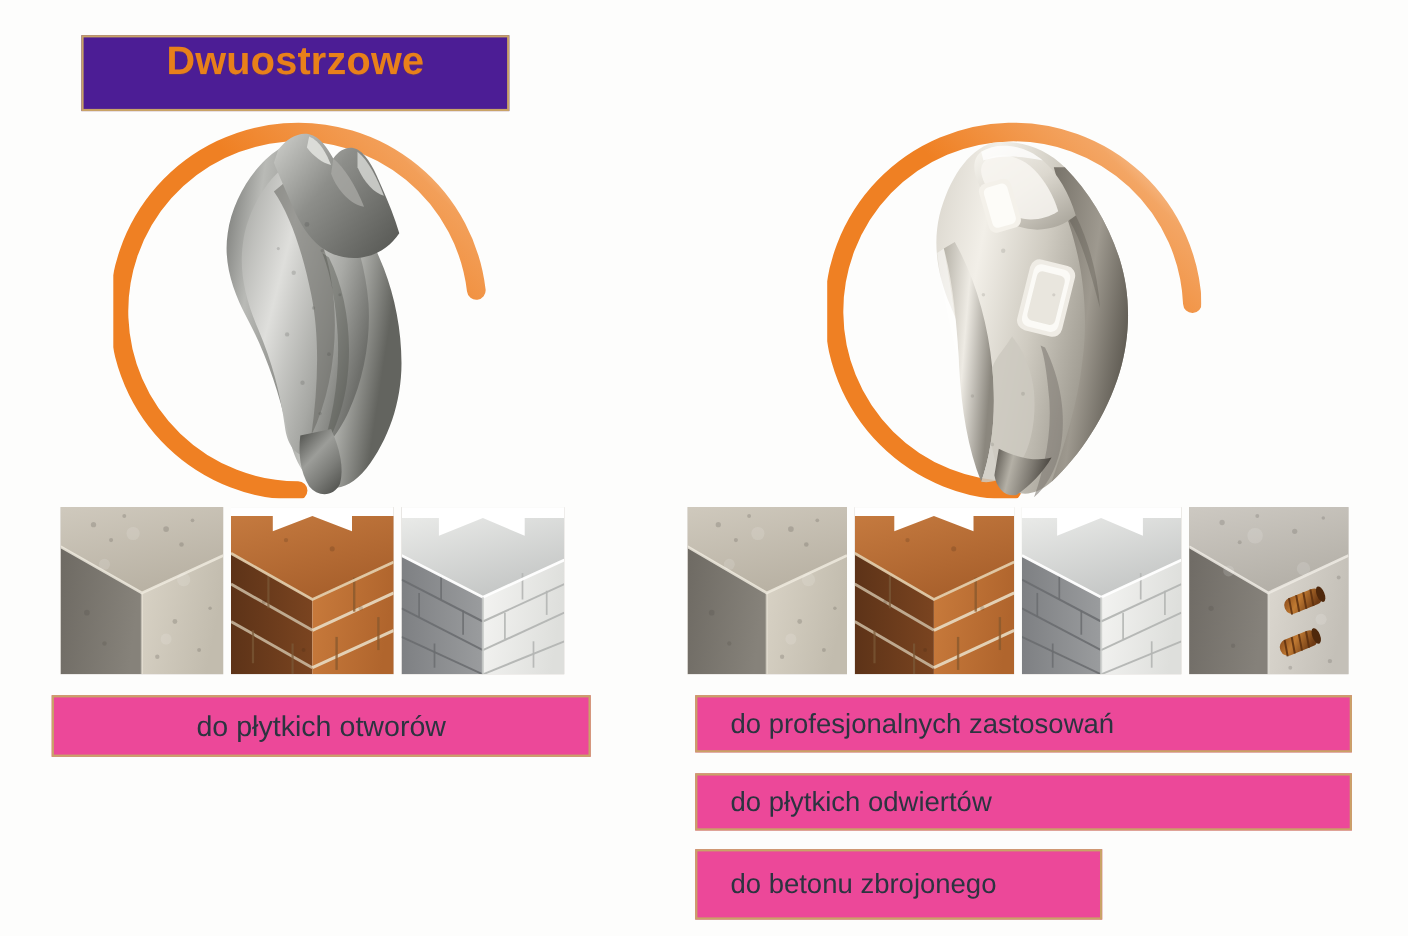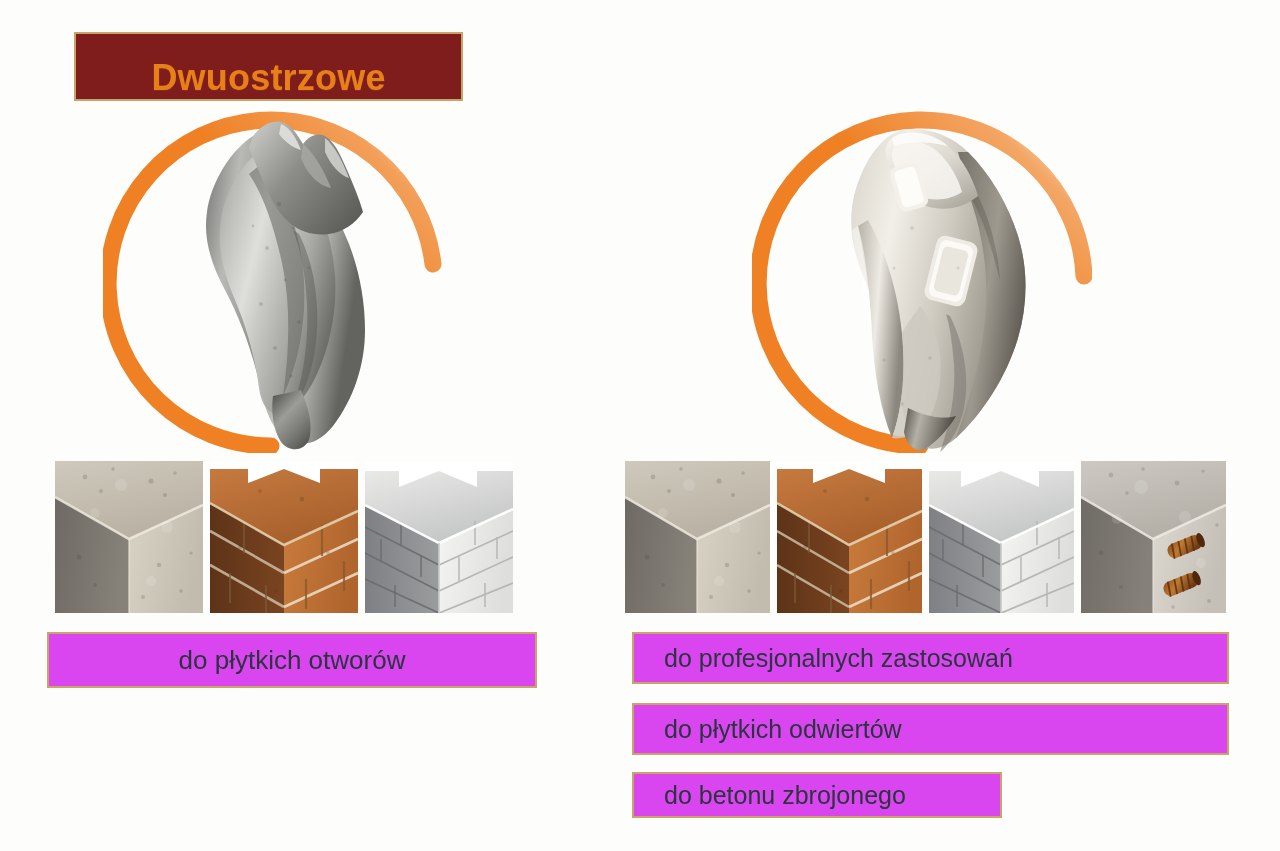--- a/index.html
+++ b/index.html
@@ -21,23 +21,23 @@
 
   
   .panel { position: absolute; top: 0; height: 851px; }
   #panel-left  { left: 0;   width: 600px; }
   #panel-right { left: 600px; width: 680px; }
 
   
   .title-box {
     position: absolute;
     border: 2px solid #c9a367;
-    background: #7f1d1d;
+    background: #4c1d95;
     display: flex;
-    align-items: flex-end;
+    align-items: flex-start;
     justify-content: center;
   }
   #title-box-left  { left: 74px;  top: 32px; width: 389px; height: 69px; }
   #title-box-right { left: 128px; top: 32px; width: 385px; height: 69px; }
 
   .title-text {
     font-size: 36px;
     font-weight: bold;
     color: #e8801a;
     letter-spacing: 0.2px;
@@ -72,41 +72,41 @@
     position: relative;
     background: #cfcbc4;
   }
   #swatch-row-right .swatch { width: 145px; }
   .swatch svg { display: block; }
 
   
   .caption-box {
     position: absolute;
     border: 2px solid #c9a367;
-    background: #d946ef;
+    background: #ec4899;
     display: flex;
     align-items: center;
   }
   .caption-text {
     font-size: 25px;
     color: #2c3440;
     white-space: nowrap;
     font-family: "Liberation Sans", sans-serif;
   }
 
   #caption-left {
     left: 47px; top: 632px; width: 490px; height: 56px;
     justify-content: center;
   }
   #caption-left .caption-text { font-size: 26px; }
 
   .caption-right { justify-content: flex-start; padding-left: 30px; }
   #caption-r1 { left: 32px; top: 632px; width: 597px; height: 52px; }
   #caption-r2 { left: 32px; top: 703px; width: 597px; height: 52px; }
-  #caption-r3 { left: 32px; top: 772px; width: 370px; height: 46px; }
+  #caption-r3 { left: 32px; top: 772px; width: 370px; height: 64px; }
 </style>
 </head>
 <body>
 
 <div id="root">
 
   <div class="panel" id="panel-left">
 
     <div class="title-box" id="title-box-left">
       <span class="title-text">Dwuostrzowe</span>

